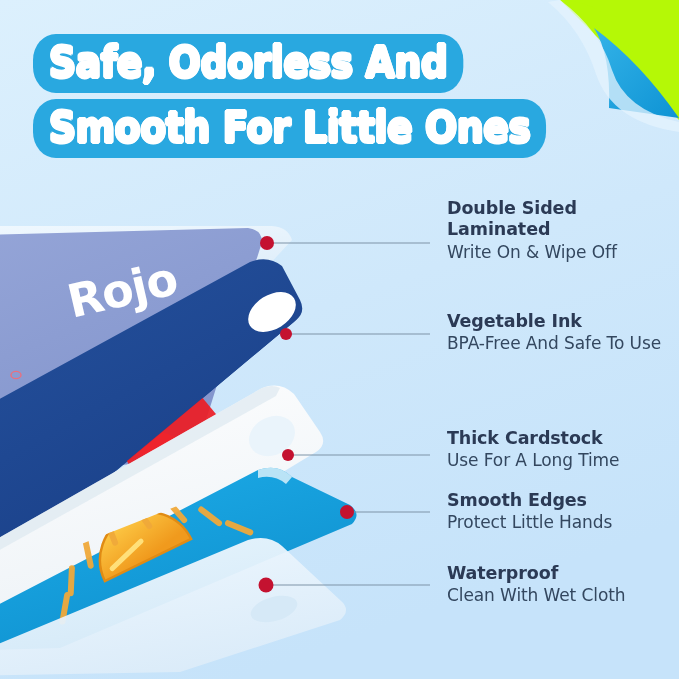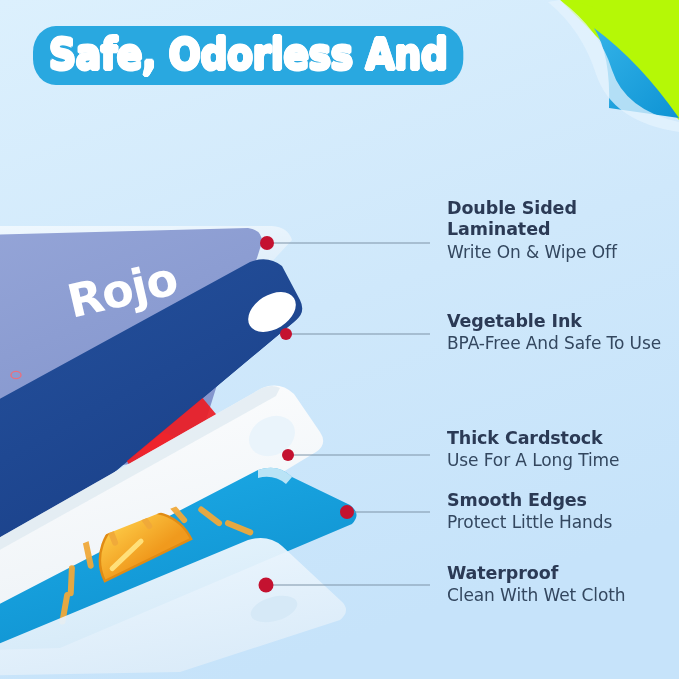--- a/index.html
+++ b/index.html
@@ -20,21 +20,21 @@
     left: 0;
     top: 0;
     width: 679px;
     height: 679px;
   }
 
   
   #headline {
     position: absolute;
     left: 33px;
-    top: 26px;
+    top: 34px;
     width: 600px;
     z-index: 20;
   }
   .headline-row {
     display: block;
     margin: 0 0 6px 0;
     line-height: 1;
   }
   .headline-pill {
     display: inline-block;
@@ -223,20 +223,23 @@
       <circle cx="288" cy="455" r="6" fill="#c41230"></circle>
       <circle cx="347" cy="512" r="7" fill="#c41230"></circle>
       <circle cx="266" cy="585" r="7.5" fill="#c41230"></circle>
     </g>
   </svg>
 
   <div id="headline">
     <div class="headline-row">
       <span class="headline-pill">Safe, Odorless And</span>
     </div>
+    <div class="headline-row">
+      <span class="headline-pill">Smooth For Little Ones</span>
+    </div>
   </div>
 
   <div class="annotation" style="left:447px; top:198px;">
     <div class="annotation-title">Double Sided</div>
     <div class="annotation-title">Laminated</div>
     <div class="annotation-sub">Write On &amp; Wipe Off</div>
   </div>
 
   <div class="annotation" style="left:447px; top:311px;">
     <div class="annotation-title">Vegetable Ink</div>

